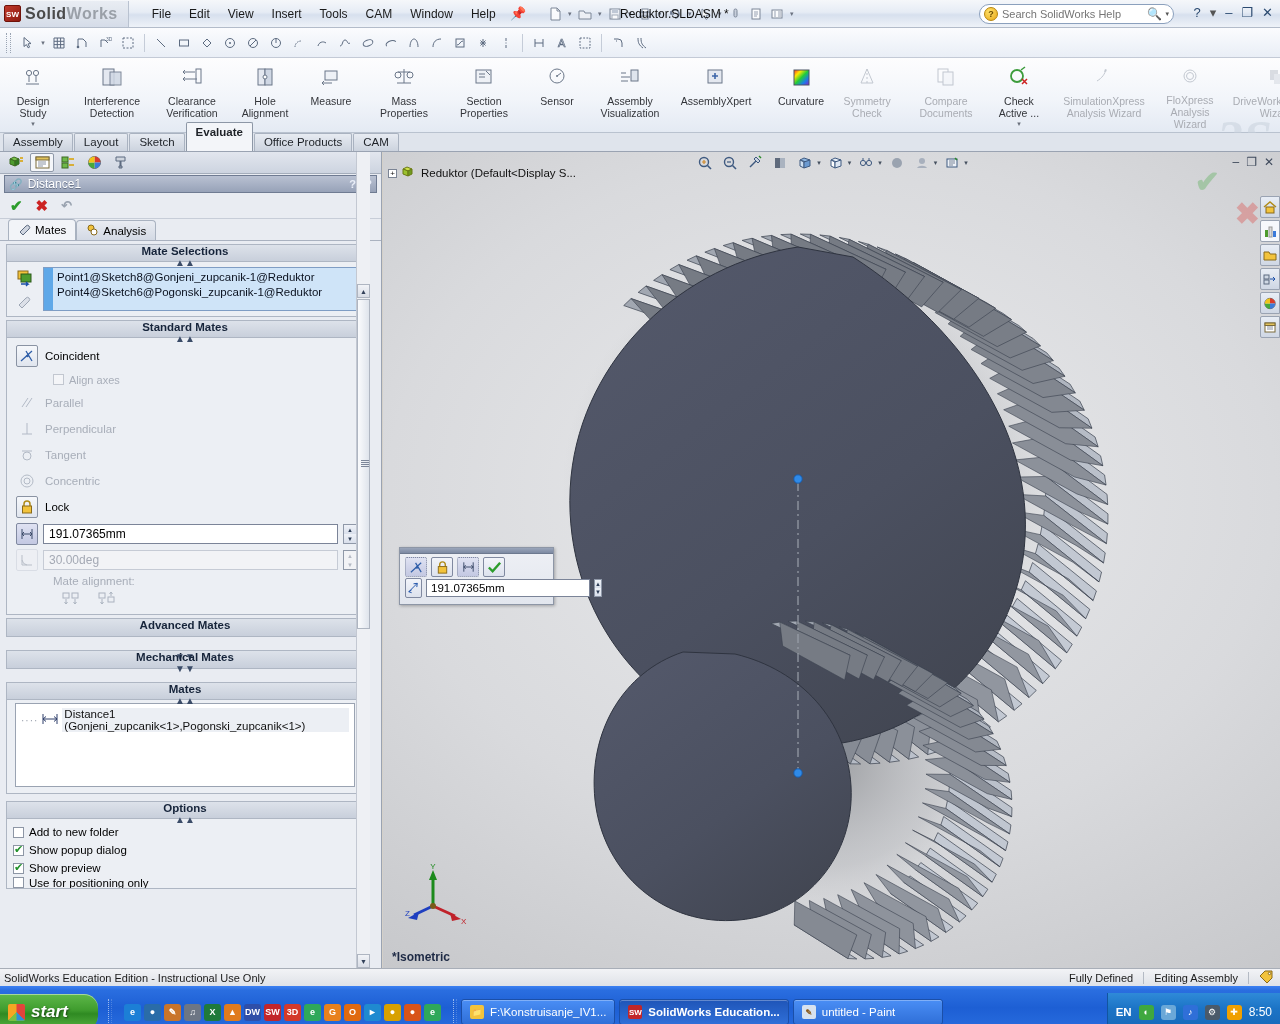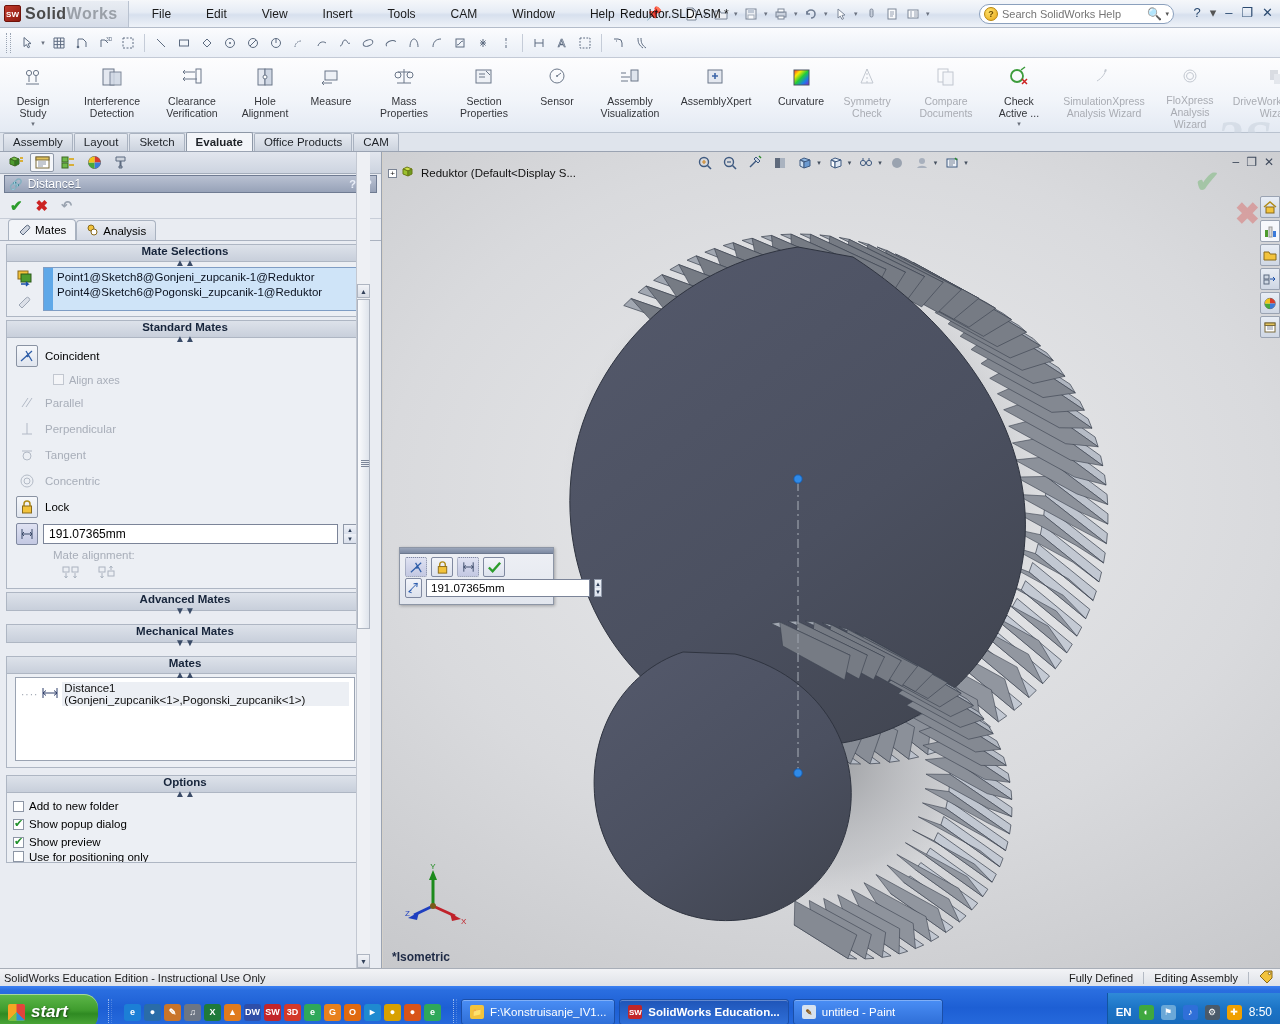--- a/index.html
+++ b/index.html
@@ -27,21 +27,21 @@
   }
   .sw-logo-mark{
     width:17px;height:17px;border-radius:2px;
     background:linear-gradient(135deg,#c0392b,#8e1b10);
     color:#fff;font-size:8px;font-weight:bold;line-height:17px;text-align:center;
     border:1px solid #6f120a;
   }
   .sw-logo-text{font-size:16px;font-weight:bold;letter-spacing:.5px;}
   .sw-logo-text .a{color:#4a4a4a;}
   .sw-logo-text .b{color:#9aa0a8;}
-  .menubar{display:flex;align-items:center;gap:17px;margin-left:14px;}
+  .menubar{display:flex;align-items:center;gap:0;margin-left:14px;}
   .menubar .mi{padding:3px 9px;color:#1a1a1a;font-size:12px;cursor:default;border-radius:2px;}
   .menu-pin{margin-left:6px;color:#5a6b86;font-size:13px;}
   .tb-quick{display:flex;align-items:center;margin-left:18px;gap:1px;}
   .qicon{width:20px;height:20px;display:inline-flex;align-items:center;justify-content:center;
          color:#4a5568;font-size:13px;opacity:.85;}
   .qarrow{font-size:7px;color:#6b7280;width:8px;text-align:center;}
   .doc-title{position:absolute;left:620px;top:7px;font-size:12px;color:#111;}
   .search-box{
     position:absolute;right:106px;top:4px;width:195px;height:20px;
     background:#fff;border:1px solid #8ba0bd;border-radius:10px;
@@ -102,21 +102,21 @@
   .tabrow{
     position:absolute;left:0;top:133px;width:1280px;height:19px;
     background:#dfe4ec;border-bottom:1px solid #9aa3b2;display:flex;align-items:flex-end;padding-left:3px;
   }
   .tab{
     height:18px;line-height:17px;padding:0 9px;font-size:11.5px;color:#1e2228;
     background:linear-gradient(to bottom,#e7ebf2,#ccd3de);
     border:1px solid #a9b2c0;border-bottom:none;margin-right:1px;
     border-radius:2px 2px 0 0;cursor:default;
   }
-  .tab.active{background:#f3f5f9;font-weight:bold;border-color:#8d97a6;height:19px;line-height:18px;}
+  .tab.active{background:#f3f5f9;font-weight:bold;border-color:#8d97a6;height:29px;line-height:18px;}
 
   
   .leftpanel{
     position:absolute;left:0;top:152px;width:382px;height:816px;
     background:#e9ecf2;border-right:1px solid #9aa3b2;
   }
   .fmtabs{
     height:22px;background:linear-gradient(to bottom,#e2e6ee,#cdd4e0);
     border-bottom:1px solid #a4adbb;display:flex;align-items:center;padding-left:4px;gap:2px;
   }
@@ -947,20 +947,33 @@
                   <path d="M3 2v10M13 2v10M3 7h10M3 7l2-2M3 7l2 2M13 7l-2-2M13 7l-2 2" stroke="#3b4a68" fill="none"></path>
                 </svg>
             </span>
             <input class="finput" value="191.07365mm" style="">
             <span class="spin">
                 <div>▲</div>
                 <div>▼</div>
               </span>
           </div>
 
+          <div class="fieldrow">
+            <span class="fbtn dim">
+              <svg width="16" height="14" viewBox="0 0 16 14">
+                  <path d="M3 2v10h10" stroke="#8f97a5" fill="none"></path>
+                  <path d="M3 7a6 6 0 0 0 5 5" stroke="#8f97a5" fill="none"></path>
+                </svg>
+            </span>
+            <input class="finput dim" disabled="" value="30.00deg" style="">
+            <span class="spin dim">
+                <div>▲</div>
+                <div>▼</div>
+              </span>
+          </div>
 
           <div class="malign">Mate alignment:</div>
           <div class="malignbtns">
             <span>
               <svg width="20" height="16" viewBox="0 0 20 16">
                   <rect x="2" y="2" width="6" height="5" fill="none" stroke="#5d6b80"></rect>
                   <rect x="11" y="2" width="6" height="5" fill="none" stroke="#5d6b80"></rect>
                   <path d="M5 8v5M5 13l-1.5-2M5 13l1.5-2M14 8v5M14 13l-1.5-2M14 13l1.5-2" stroke="#5d6b80" fill="none"></path>
                 </svg>
             </span>
@@ -969,21 +982,21 @@
                   <rect x="2" y="2" width="6" height="5" fill="none" stroke="#5d6b80"></rect>
                   <rect x="11" y="6" width="6" height="5" fill="none" stroke="#5d6b80"></rect>
                   <path d="M5 8v5M5 13l-1.5-2M5 13l1.5-2M14 5V1M14 1l-1.5 2M14 1l1.5 2" stroke="#5d6b80" fill="none"></path>
                 </svg>
             </span>
           </div>
         </div>
       </div>
 
       <div class="sect" style="height:19px;">
-        <div class="sect-h" style="border-bottom:none;">
+        <div class="sect-h" style="border-bottom:none;gap:20px;">
           <span class="t">Advanced Mates</span>
           <span class="chev">▼▼</span>
         </div>
       </div>
 
       <div class="sect" style="height:19px;margin-top:13px;">
         <div class="sect-h" style="border-bottom:none;">
           <span class="t">Mechanical Mates</span>
           <span class="chev">▼▼</span>
         </div>

